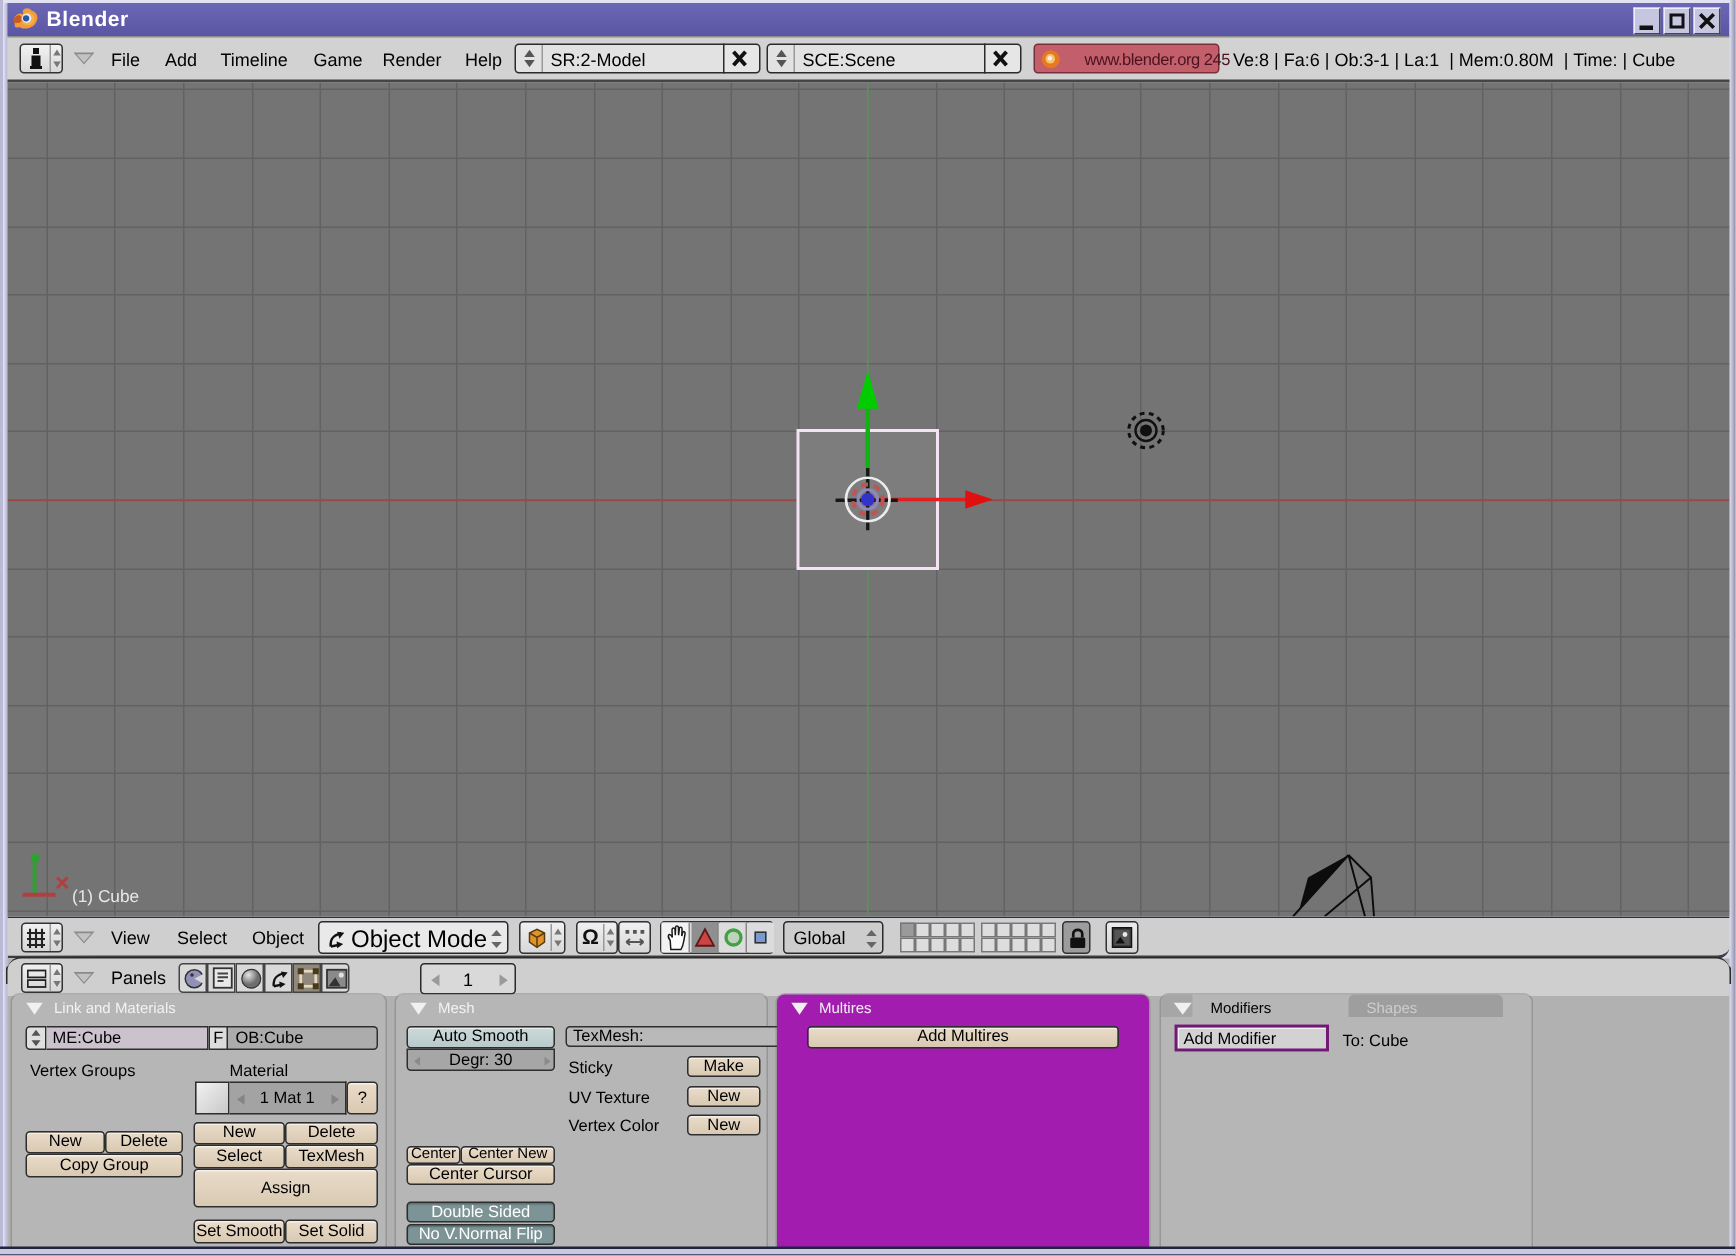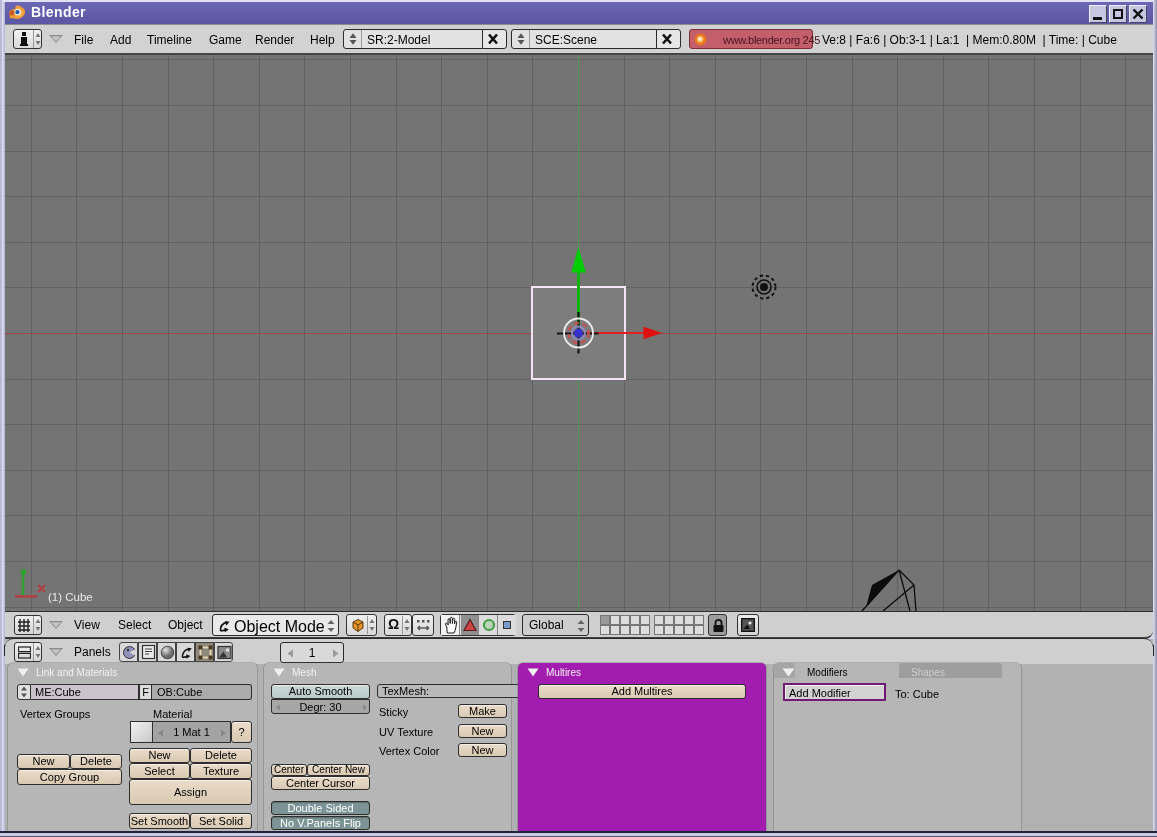--- a/index.html
+++ b/index.html
@@ -335,21 +335,21 @@
           <path d="M1 0.5 L6 4 L1 7.5 Z" fill="#848484"></path>
         </svg>
 </div>
 <div class="btn " style="left:223px;top:58px;width:21px;height:22px;line-height:20px;font-size:11px;">?</div>
 <div class="btn " style="left:9px;top:91px;width:53px;height:15px;line-height:13px;font-size:11px;">New</div>
 <div class="btn " style="left:62px;top:91px;width:52px;height:15px;line-height:13px;font-size:11px;">Delete</div>
 <div class="btn " style="left:9px;top:106px;width:105px;height:16px;line-height:14px;font-size:11px;">Copy Group</div>
 <div class="btn " style="left:121px;top:85px;width:61px;height:15px;line-height:13px;font-size:11px;">New</div>
 <div class="btn " style="left:182px;top:85px;width:62px;height:15px;line-height:13px;font-size:11px;">Delete</div>
 <div class="btn " style="left:121px;top:100px;width:61px;height:16px;line-height:14px;font-size:11px;">Select</div>
-<div class="btn " style="left:182px;top:100px;width:62px;height:16px;line-height:14px;font-size:11px;">Texture</div>
+<div class="btn " style="left:182px;top:100px;width:62px;height:16px;line-height:14px;font-size:11px;">TexMesh</div>
 <div class="btn " style="left:121px;top:116px;width:123px;height:26px;line-height:24px;font-size:11px;">Assign</div>
 <div class="btn tealdark" style="left:7px;top:151px;width:107px;height:15px;line-height:13px;font-size:11px;margin-top:28px;">AutoTexSpace</div>
 <div class="btn " style="left:121px;top:150px;width:61px;height:16px;line-height:14px;font-size:11px;">Set Smooth</div>
 <div class="btn " style="left:182px;top:150px;width:62px;height:16px;line-height:14px;font-size:11px;">Set Solid</div>
 </div>
 <div class="abs" style="left:264px;top:663px;width:247px;height:169px;background:#b6b6b6;box-shadow:0 0 0 1px rgba(70,70,70,.25);border-radius:5px 5px 0 0;">
 <svg class="abs" style="left:9px;top:5px;" width="12" height="9">
         <path d="M0.5 0.5 L11.5 0.5 L6 8.5 Z" fill="#f0f0f0"></path>
       </svg>
       <div class="wlbl" style="left:28px;top:4px;font-size:10px;">Mesh</div>
@@ -369,21 +369,21 @@
 <div class="lbl" style="left:115px;top:43px;">Sticky</div>
 <div class="btn " style="left:194px;top:41px;width:49px;height:14px;line-height:12px;font-size:11px;">Make</div>
 <div class="lbl" style="left:115px;top:63px;">UV Texture</div>
 <div class="btn " style="left:194px;top:61px;width:49px;height:14px;line-height:12px;font-size:11px;">New</div>
 <div class="lbl" style="left:115px;top:82px;">Vertex Color</div>
 <div class="btn " style="left:194px;top:80px;width:49px;height:14px;line-height:12px;font-size:11px;">New</div>
 <div class="btn " style="left:7px;top:101px;width:36px;height:12px;line-height:10px;font-size:10px;">Center</div>
 <div class="btn " style="left:43px;top:101px;width:63px;height:12px;line-height:10px;font-size:10px;">Center New</div>
 <div class="btn " style="left:7px;top:113px;width:99px;height:14px;line-height:12px;font-size:11px;">Center Cursor</div>
 <div class="btn tealdark" style="left:7px;top:138px;width:99px;height:14px;line-height:12px;font-size:11px;">Double Sided</div>
-<div class="btn tealdark" style="left:7px;top:153px;width:99px;height:14px;line-height:12px;font-size:11px;">No V.Panels Flip</div>
+<div class="btn tealdark" style="left:7px;top:153px;width:99px;height:14px;line-height:12px;font-size:11px;">No V.Normal Flip</div>
 </div>
 <div class="abs" style="left:518px;top:663px;width:248px;height:169px;background:#a21caf;box-shadow:0 0 0 1px rgba(70,70,70,.25);border-radius:5px 5px 0 0;">
 <svg class="abs" style="left:9px;top:5px;" width="12" height="9">
         <path d="M0.5 0.5 L11.5 0.5 L6 8.5 Z" fill="#f0f0f0"></path>
       </svg>
       <div class="wlbl" style="left:28px;top:4px;font-size:10px;">Multires</div>
 <div class="btn " style="left:20px;top:21px;width:208px;height:15px;line-height:13px;font-size:11px;">Add Multires</div>
 </div>
 <div class="abs" style="left:774px;top:663px;width:247px;height:169px;background:#b6b6b6;box-shadow:0 0 0 1px rgba(70,70,70,.25);border-radius:5px 5px 0 0;">
 <div class="abs" style="left:0;top:0;width:21px;height:15px;background:#a6a6a6;border-radius:5px 0 0 0;"></div>

